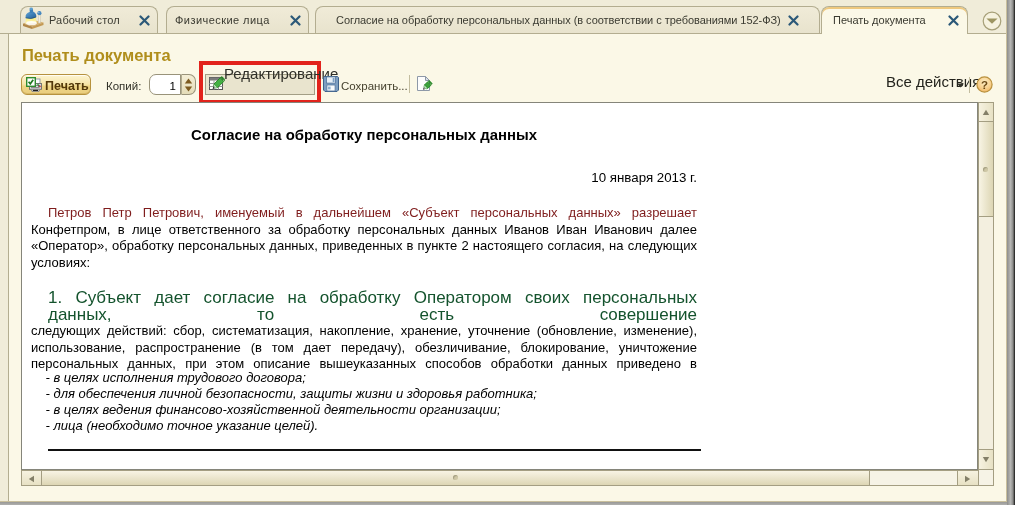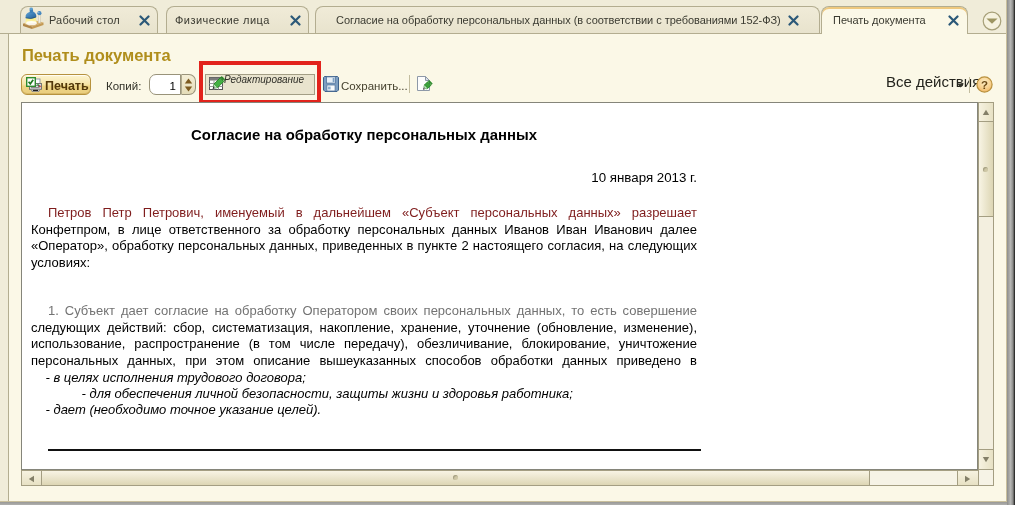--- a/index.html
+++ b/index.html
@@ -113,21 +113,21 @@
   <div class="abs" style="left:205px; top:74px; width:110px; height:21px; background:#e9e4ce; border:1px solid #a39e85;"></div>
   <svg class="abs" style="left:209px; top:76px;" width="16" height="16" viewBox="0 0 16 16">
     <rect x="0.5" y="1.5" width="13" height="12" fill="#fff" stroke="#555" stroke-width="1"></rect>
     <rect x="0.5" y="1.5" width="13" height="3" fill="#7b7b7b"></rect>
     <path d="M5 4.5 V13.5 M9.5 4.5 V13.5 M0.5 7.5 H13.5 M0.5 10.5 H13.5" stroke="#999" stroke-width="1" fill="none"></path>
     <polygon points="11.2,1.8 14.8,5.4 8.6,11.6 5,8 Z" fill="#44b044" stroke="#1e7d1e" stroke-width="0.8"></polygon>
     <polygon points="11.8,1.2 13,0.6 15.9,3.5 15.4,4.8 Z" fill="#2e8f2e" stroke="#1e7d1e" stroke-width="0.6"></polygon>
     <polygon points="5,8 8.6,11.6 6.6,12.2 4.4,10 Z" fill="#b9e4b9" stroke="#2a8a2a" stroke-width="0.5"></polygon>
     <polygon points="4.4,10 5.6,12.5 3.6,13 Z" fill="#2b2b2b"></polygon>
   </svg>
-  <div class="abs" style="left:224px; top:72px; font-size:10px; line-height:15px; color:#2f2f28;font-style:italic;">Редактирование</div>
+  <div class="abs" style="left:224px; top:66px; font-size:15px; line-height:15px; color:#2f2f28;">Редактирование</div>
 
   <svg class="abs" style="left:323px; top:76px;" width="16" height="16" viewBox="0 0 16 16">
     <path d="M1.5 0.5 H14.5 L15.5 1.5 V14 L14 15.5 H2 L0.5 14 V1.5 Z" fill="#7d9fc2" stroke="#3e618a" stroke-width="1"></path>
     <rect x="3.5" y="0.9" width="9" height="6.2" fill="#e6eff7" stroke="#53749c" stroke-width="0.8"></rect>
     <rect x="9.7" y="2" width="1.8" height="4" fill="#7d9fc2"></rect>
     <rect x="3.9" y="9" width="8.2" height="6" fill="#f7fafc" stroke="#53749c" stroke-width="0.8"></rect>
     <rect x="5" y="10.6" width="2.6" height="2.8" fill="#8fb0cf"></rect>
   </svg>
   <div class="abs" style="left:341px; top:80px; font-size:11.5px; color:#46422f;">Сохранить...</div>
   <div class="abs" style="left:409px; top:75px; width:1px; height:18px; background:#c3bd9f;"></div>
@@ -188,29 +188,30 @@
   <div class="abs" style="left:31px; top:127px; width:666px; text-align:center; font-size:14.9px; font-weight:bold; color:#000;">Согласие на обработку персональных данных</div>
   <div class="abs" style="left:31px; top:170px; width:666px; text-align:right; font-size:13.3px; color:#000;">10 января 2013 г.</div>
 
   <div class="abs doc" id="para1" style="left:31px; top:205px; width:666px;">
       <div style="font-size:13px; line-height:16.6px; color:#7f1d1d; text-align:justify; text-align-last:justify; padding-left:17px;">Петров Петр Петрович, именуемый в дальнейшем «Субъект персональных данных» разрешает</div>
       <div style="font-size:13px; line-height:16.6px; color:#000; text-align:justify; text-align-last:justify;">Конфетпром, в лице ответственного за обработку персональных данных Иванов Иван Иванович далее</div>
       <div style="font-size:13px; line-height:16.6px; color:#000; text-align:justify; text-align-last:justify;">«Оператор», обработку персональных данных, приведенных в пункте 2 настоящего согласия, на следующих</div>
       <div style="font-size:13px; line-height:16.6px; color:#000; text-align:justify; text-align-last:left;">условиях:</div>
     </div>
   <div class="abs doc" id="para2" style="left:31px; top:290px; width:666px;">
-      <div style="font-size:13px; line-height:16.6px; color:#737373; text-align:justify; text-align-last:justify; padding-left:17px;margin-top:13px;">1. Субъект дает согласие на обработку Оператором своих персональных данных, то есть совершение</div>
+      <div style="font-size:17px; line-height:16.6px; color:#14532d; text-align:justify; text-align-last:justify; padding-left:17px;">1. Субъект дает согласие на обработку Оператором своих персональных данных, то есть совершение</div>
       <div style="font-size:13px; line-height:16.6px; color:#000; text-align:justify; text-align-last:justify;">следующих действий: сбор, систематизация, накопление, хранение, уточнение (обновление, изменение),</div>
-      <div style="font-size:13px; line-height:16.6px; color:#000; text-align:justify; text-align-last:justify;">использование, распространение (в том числе передачу), обезличивание, блокирование, уничтожение</div>
+      <div style="font-size:13px; line-height:16.6px; color:#000; text-align:justify; text-align-last:justify;">использование, распространение (в том дает передачу), обезличивание, блокирование, уничтожение</div>
       <div style="font-size:13px; line-height:16.6px; color:#000; text-align:justify; text-align-last:justify;">персональных данных, при этом описание вышеуказанных способов обработки данных приведено в</div>
     </div>
   <div class="abs doc" id="dashes" style="left:45.5px; top:370px; width:666px;font-style:italic;">
       <div style="font-size:13px; line-height:16px; color:#000;">- в целях исполнения трудового договора;</div>
-      <div style="font-size:13px; line-height:16px; color:#000;margin-left:36px;">- для обеспечения личной безопасности, защиты жизни и здоровья работника;</div>
-      <div style="font-size:13px; line-height:16px; color:#000;">- дает (необходимо точное указание целей).</div>
+      <div style="font-size:13px; line-height:16px; color:#000;">- для обеспечения личной безопасности, защиты жизни и здоровья работника;</div>
+      <div style="font-size:13px; line-height:16px; color:#000;">- в целях ведения финансово-хозяйственной деятельности организации;</div>
+      <div style="font-size:13px; line-height:16px; color:#000;">- лица (необходимо точное указание целей).</div>
     </div>
 
   <div class="abs" style="left:48px; top:449px; width:653px; height:2px; background:#111;"></div>
 
   <div class="abs" style="left:1006px; top:0; width:1px; height:505px; background:#c9bf9c;"></div>
   <div class="abs" style="left:1007px; top:0; width:8px; height:505px; background:linear-gradient(90deg,#8e8e8c,#b7b7b5 45%,#8a8a88 75%,#3a3a38 92%,#111);"></div>
   <div class="abs" style="left:0; top:501px; width:1007px; height:1px; background:#c9bf9c;"></div>
   <div class="abs" style="left:0; top:502px; width:1007px; height:3px; background:linear-gradient(#989896,#b0b0ae);"></div>
 </div>
 

